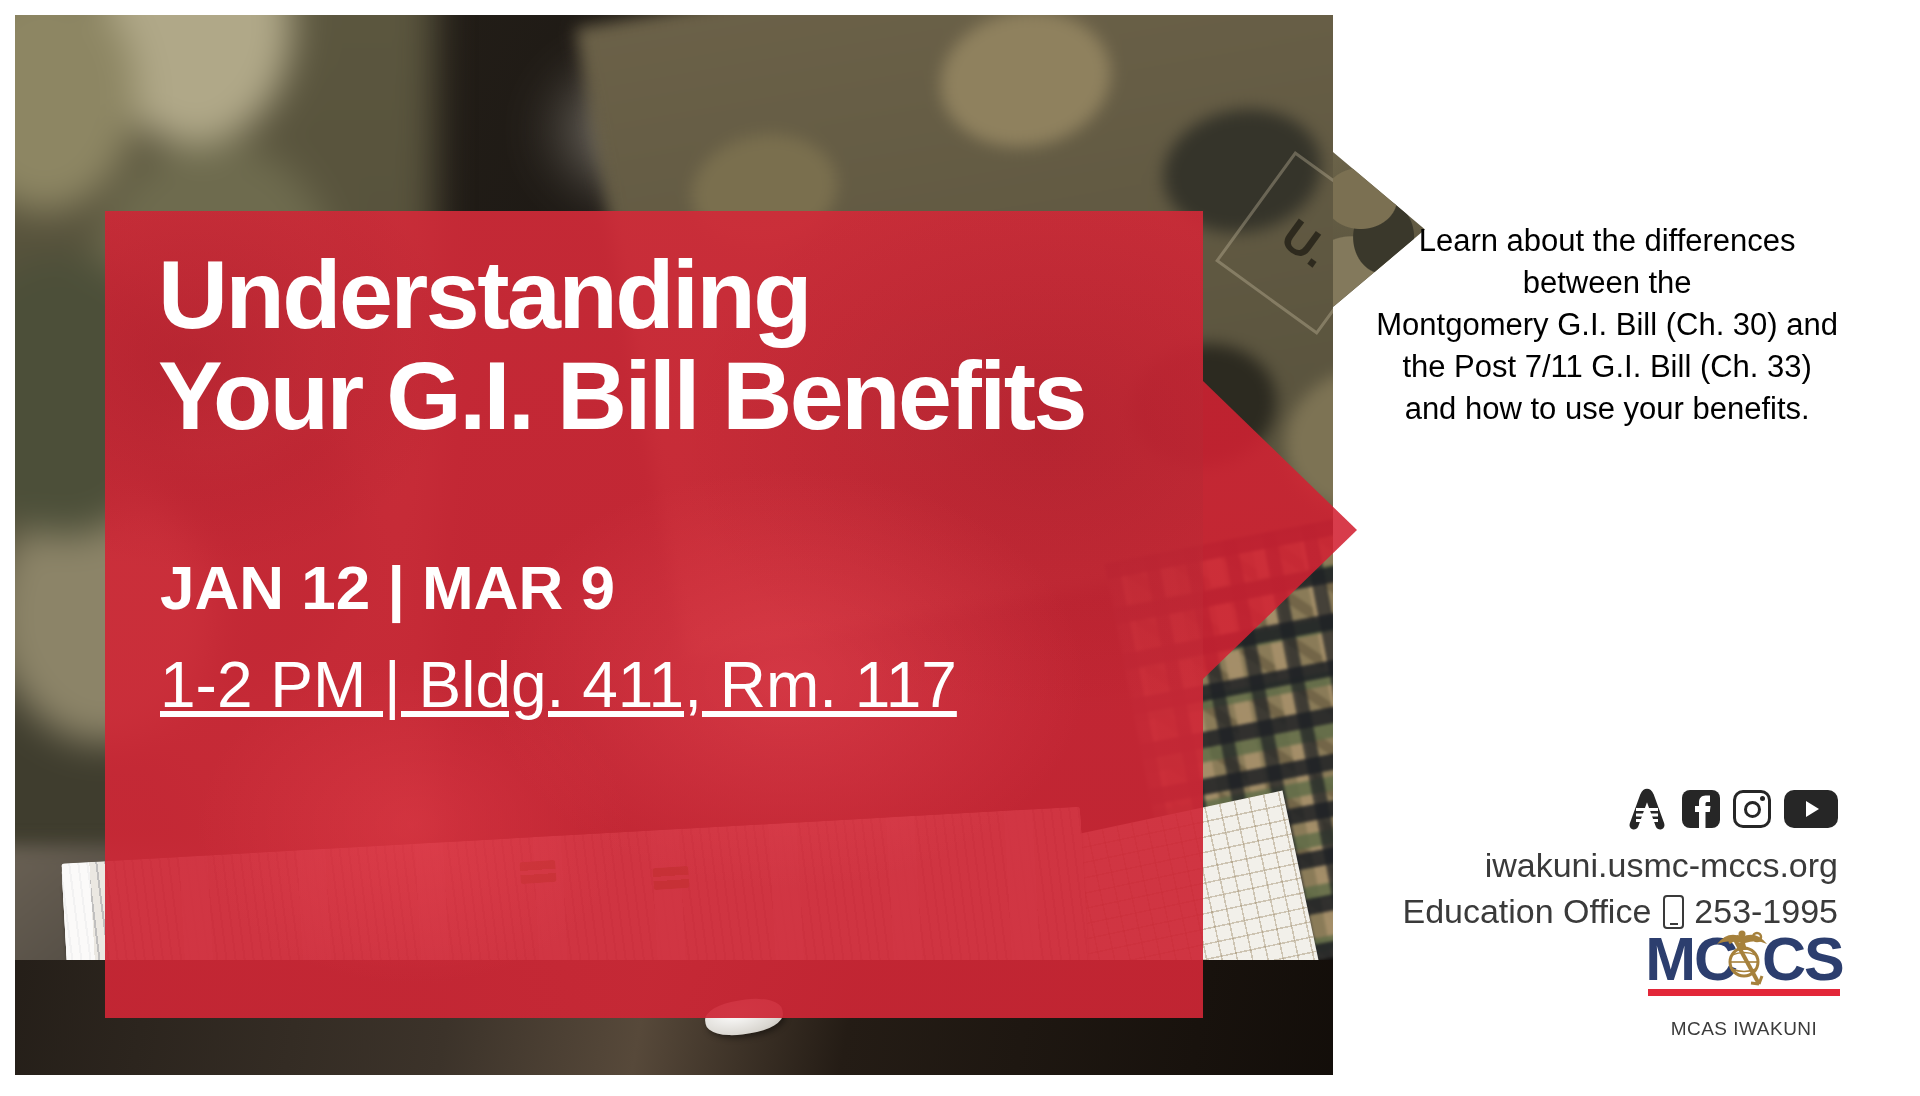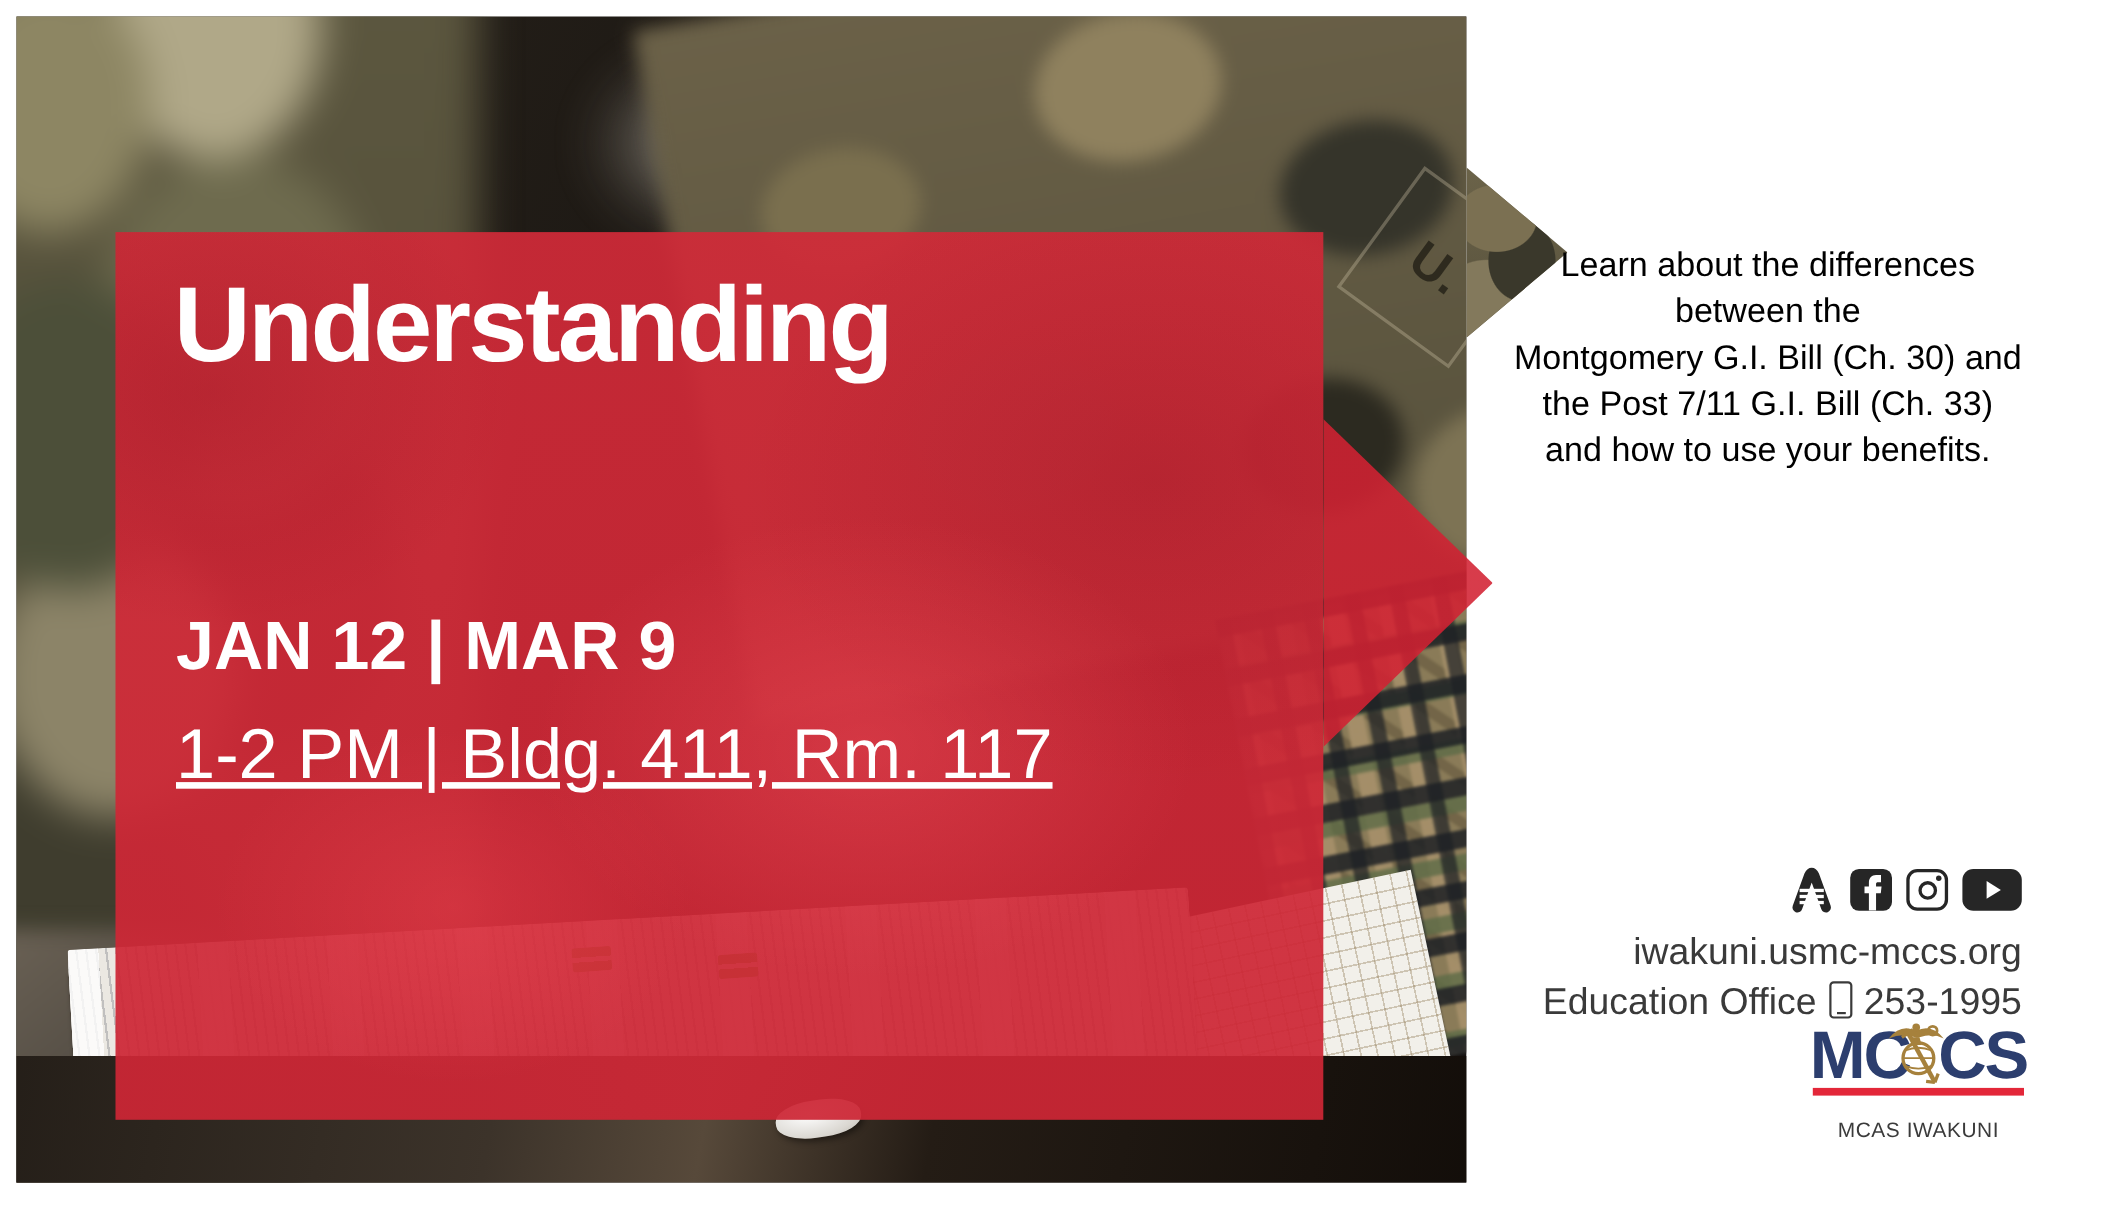--- a/index.html
+++ b/index.html
@@ -101,21 +101,21 @@
   .icon-ig{width:38px;height:38px;border:3.5px solid #262626;border-radius:10px;position:relative;box-sizing:border-box;}
   .icon-ig .lens{position:absolute;left:50%;top:50%;width:17px;height:17px;margin:-8.5px 0 0 -8.5px;
     border:3.5px solid #262626;border-radius:50%;box-sizing:border-box;}
   .icon-ig .dot{position:absolute;right:3px;top:3px;width:5px;height:5px;background:#262626;border-radius:50%;}
   .icon-yt{width:54px;height:38px;background:#262626;border-radius:10px;
     display:flex;align-items:center;justify-content:center;}
   .icon-yt .tri{width:0;height:0;border-left:13px solid #ffffff;
     border-top:8px solid transparent;border-bottom:8px solid transparent;margin-left:3px;}
   .website{position:absolute;right:82px;top:846px;font-size:34px;color:#3a3a3a;white-space:nowrap;}
   .education{position:absolute;right:82px;top:892px;font-size:34px;color:#3a3a3a;white-space:nowrap;
-    display:flex;}
+    display:flex;align-items:center;}
   .phone-glyph{display:inline-block;width:17px;height:30px;border:2.5px solid #3a3a3a;border-radius:4px;
     margin:0 10px 0 12px;position:relative;}
   .phone-glyph::after{content:"";position:absolute;left:50%;bottom:2px;width:8px;height:2px;
     margin-left:-4px;background:#3a3a3a;}
 
   
   .logo{position:absolute;right:80px;top:930px;width:192px;text-align:center;}
   .logo-row{position:relative;display:flex;justify-content:center;line-height:58px;}
   .logo-letters{font-size:61px;font-weight:bold;color:#2c3e6e;letter-spacing:-2px;}
   .logo-mc{margin-right:26px;} 
@@ -139,20 +139,21 @@
   <div class="ph ph-tab ph-tab2"></div>
   <div class="ph ph-desk"></div>
   <div class="ph ph-crumple"></div>
 </div>
 
 <div class="camo-arrow"></div>
 
 <div class="red-box">
   <div class="title">
     <div>Understanding</div>
+    <div>Your G.I. Bill Benefits</div>
   </div>
   <div class="dates">JAN 12 | MAR 9</div>
   <div class="place">1-2 PM | Bldg. 411, Rm. 117</div>
 </div>
 <div class="red-arrow"></div>
 
 <div class="desc">
   <div>Learn about the differences</div>
   <div>between the</div>
   <div>Montgomery G.I. Bill (Ch. 30) and</div>

